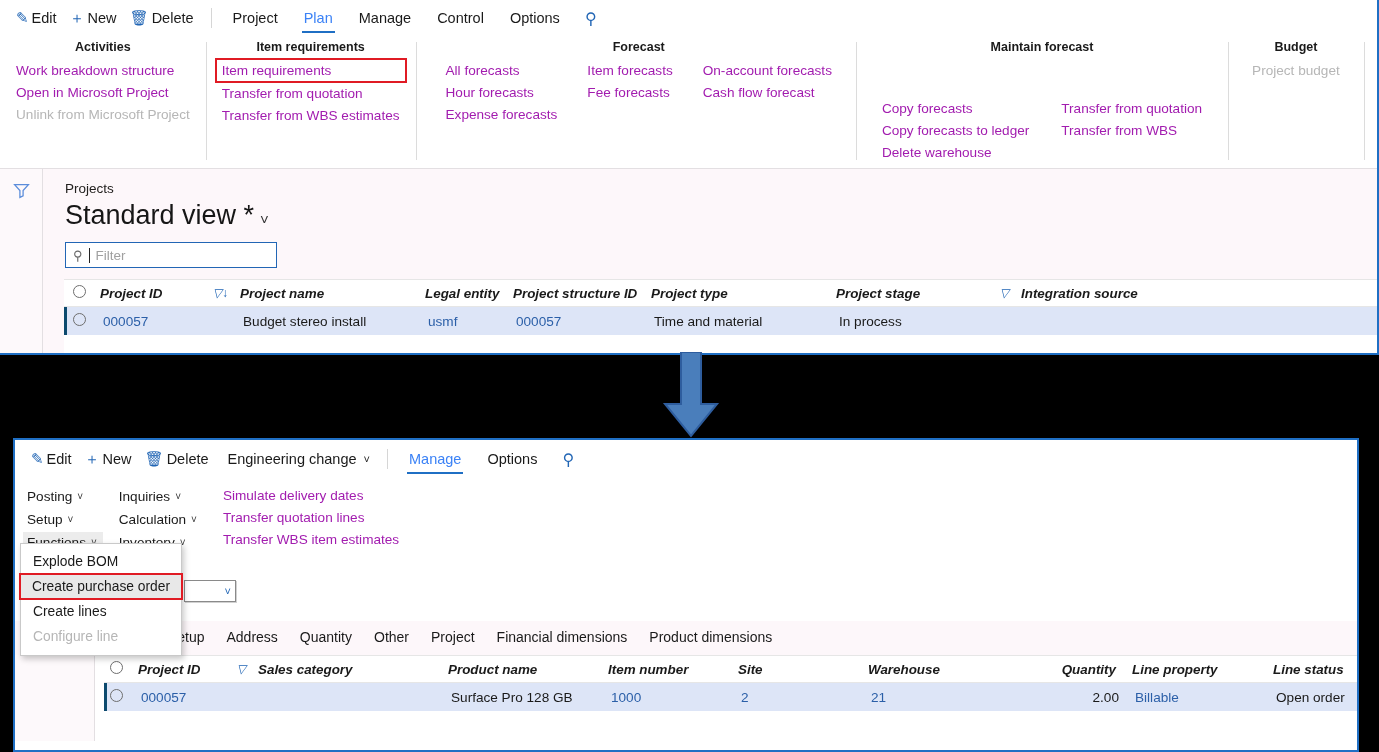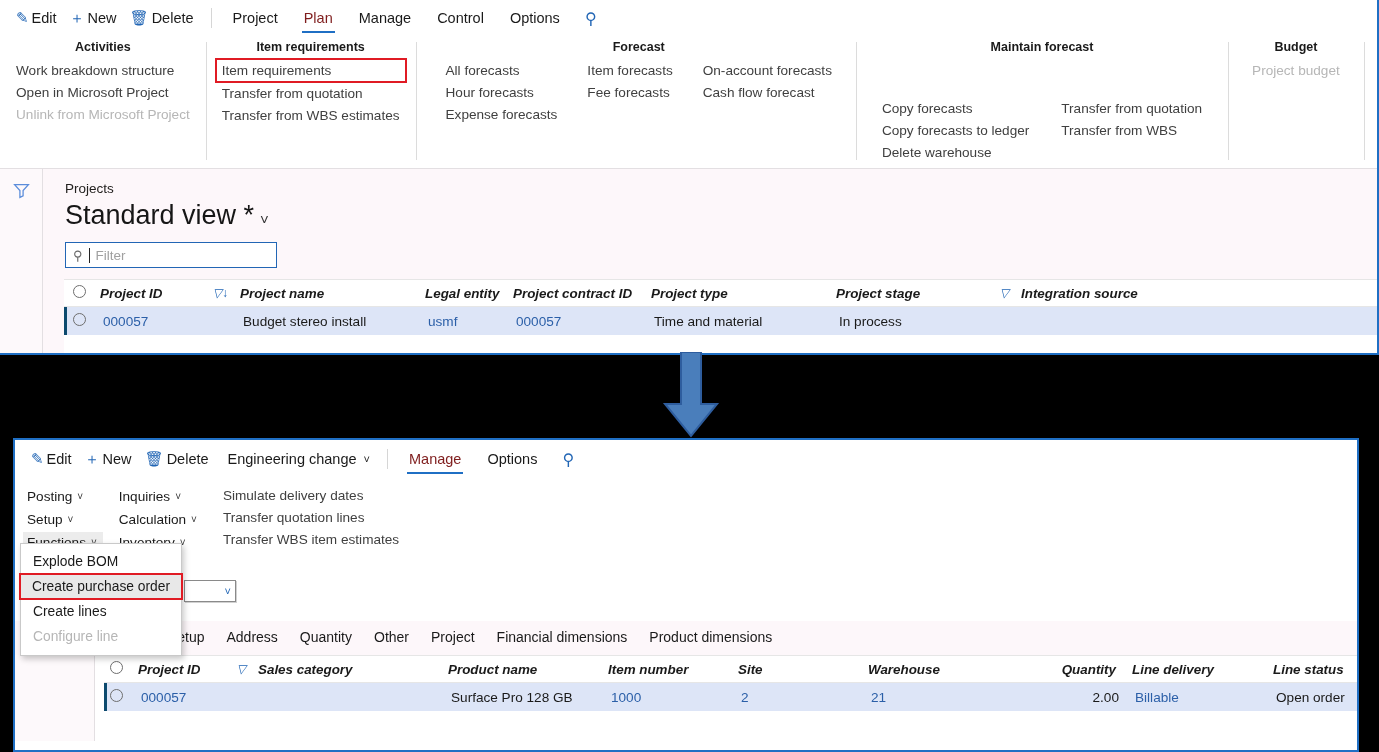--- a/index.html
+++ b/index.html
@@ -43,21 +43,21 @@
 
   .tabs { display:flex; align-items:center; gap:0px; }
   .tab {
     position: relative;
     padding: 3px 13px 4px 13px;
     font-size: 14.5px;
     color:#1a1a1a;
     white-space: nowrap;
     cursor: default;
   }
-  .tab.active { color:#7f1d1d; }
+  .tab.active { color:#3b82f6; }
   .tab.active::after {
     content:""; position:absolute; left:11px; right:11px; bottom:-3px;
     height:2px; background:#1f6fc4;
   }
   .searchbtn { margin-left:12px; color:#2266b5; font-size:16px; cursor:default; }
 
   
   .ribbon {
     display: flex;
     padding: 4px 0 6px 0;
@@ -68,21 +68,21 @@
     content:""; position:absolute; left:0; top:2px; bottom:2px;
     width:1px; background:#dcdcdc;
   }
   .rgroup .gtitle {
     font-size: 12.5px; font-weight: bold; color:#1a1a1a;
     text-align:center; margin-bottom: 7px; white-space:nowrap;
   }
   .gcols { display:flex; gap: 16px; }
   .gcol  { display:flex; flex-direction:column; gap: 3px; }
   .ritem {
-    font-size: 13.6px; color:#404040; white-space: nowrap;
+    font-size: 13.6px; color:#a21caf; white-space: nowrap;
     line-height: 19px; padding: 0 2px; cursor: default;
   }
   .ritem.disabled { color:#b6b6b6; }
   .ritem.boxed {
     outline: 2px solid #e01b24; outline-offset: 0px;
     position: relative; padding: 1px 5px; margin: -1px -3px 0 -3px;
   }
 
   
   .content-row { display:flex; height: 200px; }
@@ -324,21 +324,21 @@
 
         <div class="grid">
           <div class="grid-header">
             <div class="cell" style="width:30px;padding-left:9px;"><span class="radio"></span></div>
             <div class="cell" style="width:140px;display:flex;justify-content:space-between;align-items:center;">
               <span>Project ID</span>
               <span class="colfilter">▽↓</span>
             </div>
             <div class="cell" style="width:185px;">Project name</div>
             <div class="cell" style="width:88px;">Legal entity</div>
-            <div class="cell" style="width:138px;">Project contract ID</div>
+            <div class="cell" style="width:138px;">Project structure ID</div>
             <div class="cell" style="width:185px;">Project type</div>
             <div class="cell" style="width:185px;display:flex;justify-content:space-between;align-items:center;">
               <span>Project stage</span>
               <span class="colfilter">▽</span>
             </div>
             <div class="cell" style="width:200px;">Integration source</div>
           </div>
           <div class="grid-row sel">
             <div class="cell" style="width:30px;padding-left:6px;"><span class="radio"></span></div>
             <div class="cell link" style="width:140px;">000057</div>
@@ -450,21 +450,21 @@
           <div class="cell" style="width:120px;display:flex;justify-content:space-between;align-items:center;">
             <span>Project ID</span>
             <span class="colfilter">▽</span>
           </div>
           <div class="cell" style="width:190px;">Sales category</div>
           <div class="cell" style="width:160px;">Product name</div>
           <div class="cell" style="width:130px;">Item number</div>
           <div class="cell" style="width:130px;">Site</div>
           <div class="cell" style="width:160px;">Warehouse</div>
           <div class="cell num" style="width:100px;">Quantity</div>
-          <div class="cell" style="width:145px;padding-left:10px;">Line delivery</div>
+          <div class="cell" style="width:145px;padding-left:10px;">Line property</div>
           <div class="cell" style="width:120px;">Line status</div>
         </div>
         <div class="grid-row sel">
           <div class="cell" style="width:28px;padding-left:3px;"><span class="radio"></span></div>
           <div class="cell link" style="width:120px;">000057</div>
           <div class="cell" style="width:190px;"></div>
           <div class="cell" style="width:160px;">Surface Pro 128 GB</div>
           <div class="cell link" style="width:130px;">1000</div>
           <div class="cell link" style="width:130px;">2</div>
           <div class="cell link" style="width:160px;">21</div>

